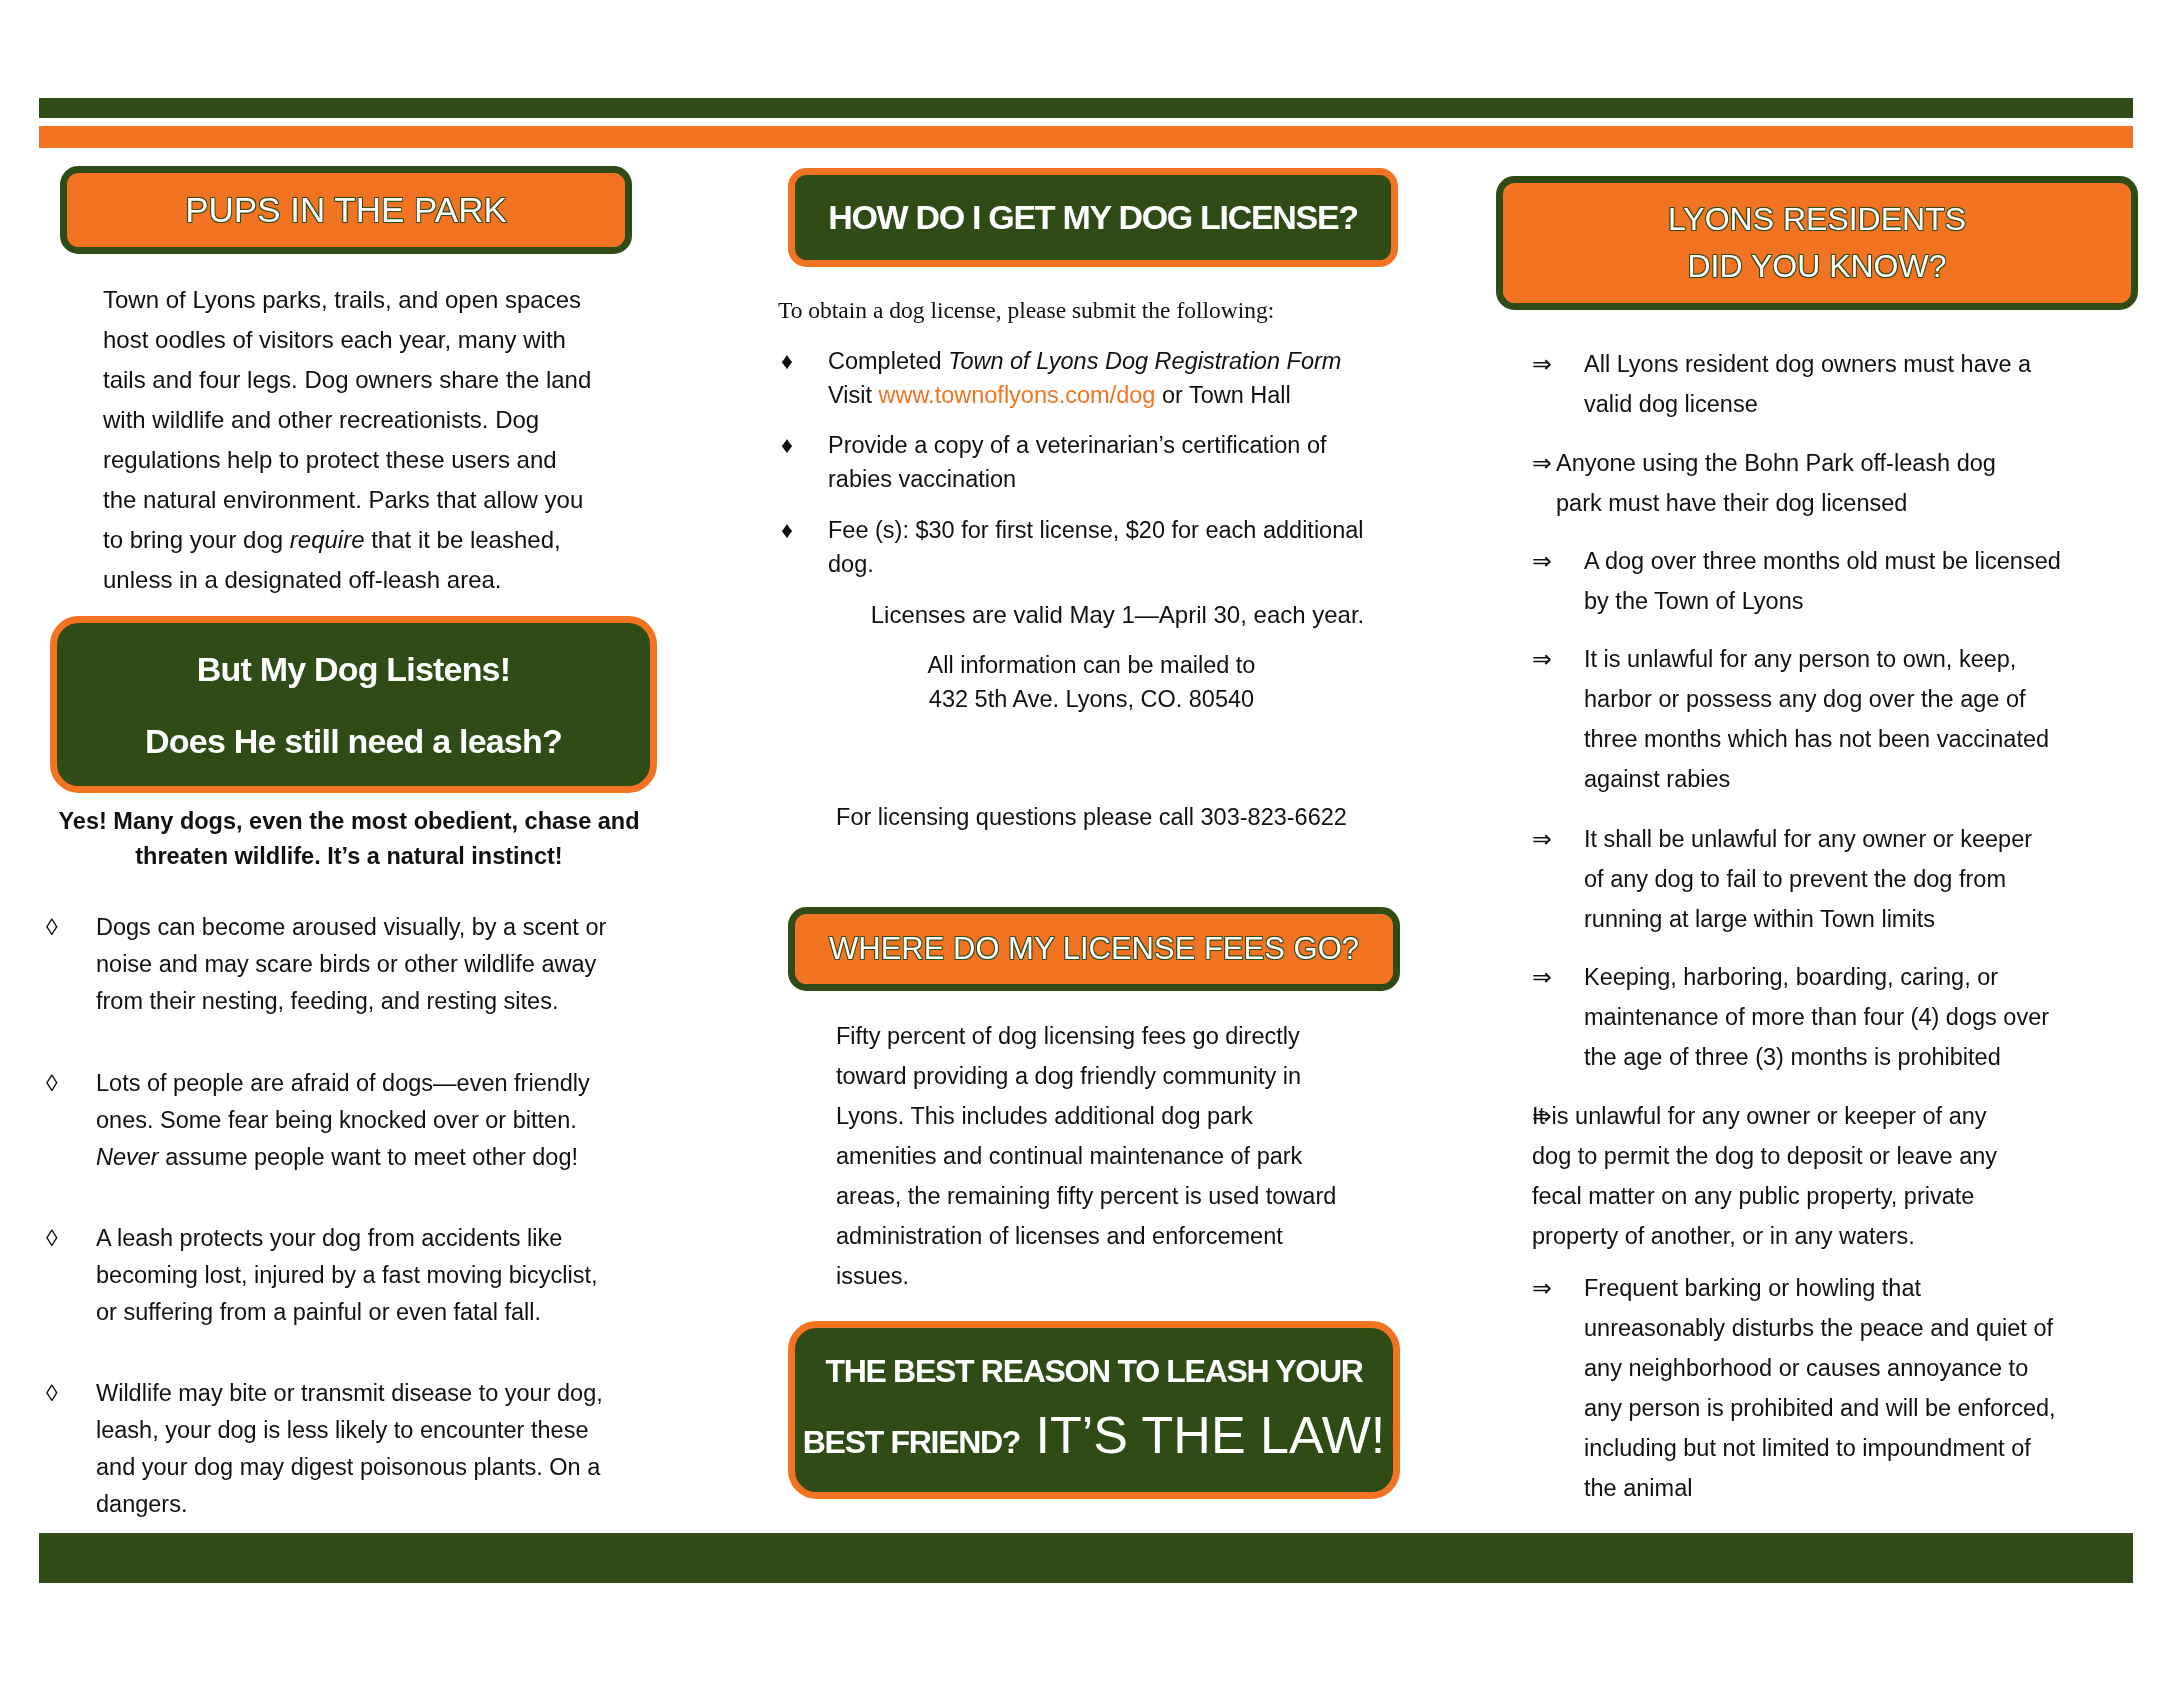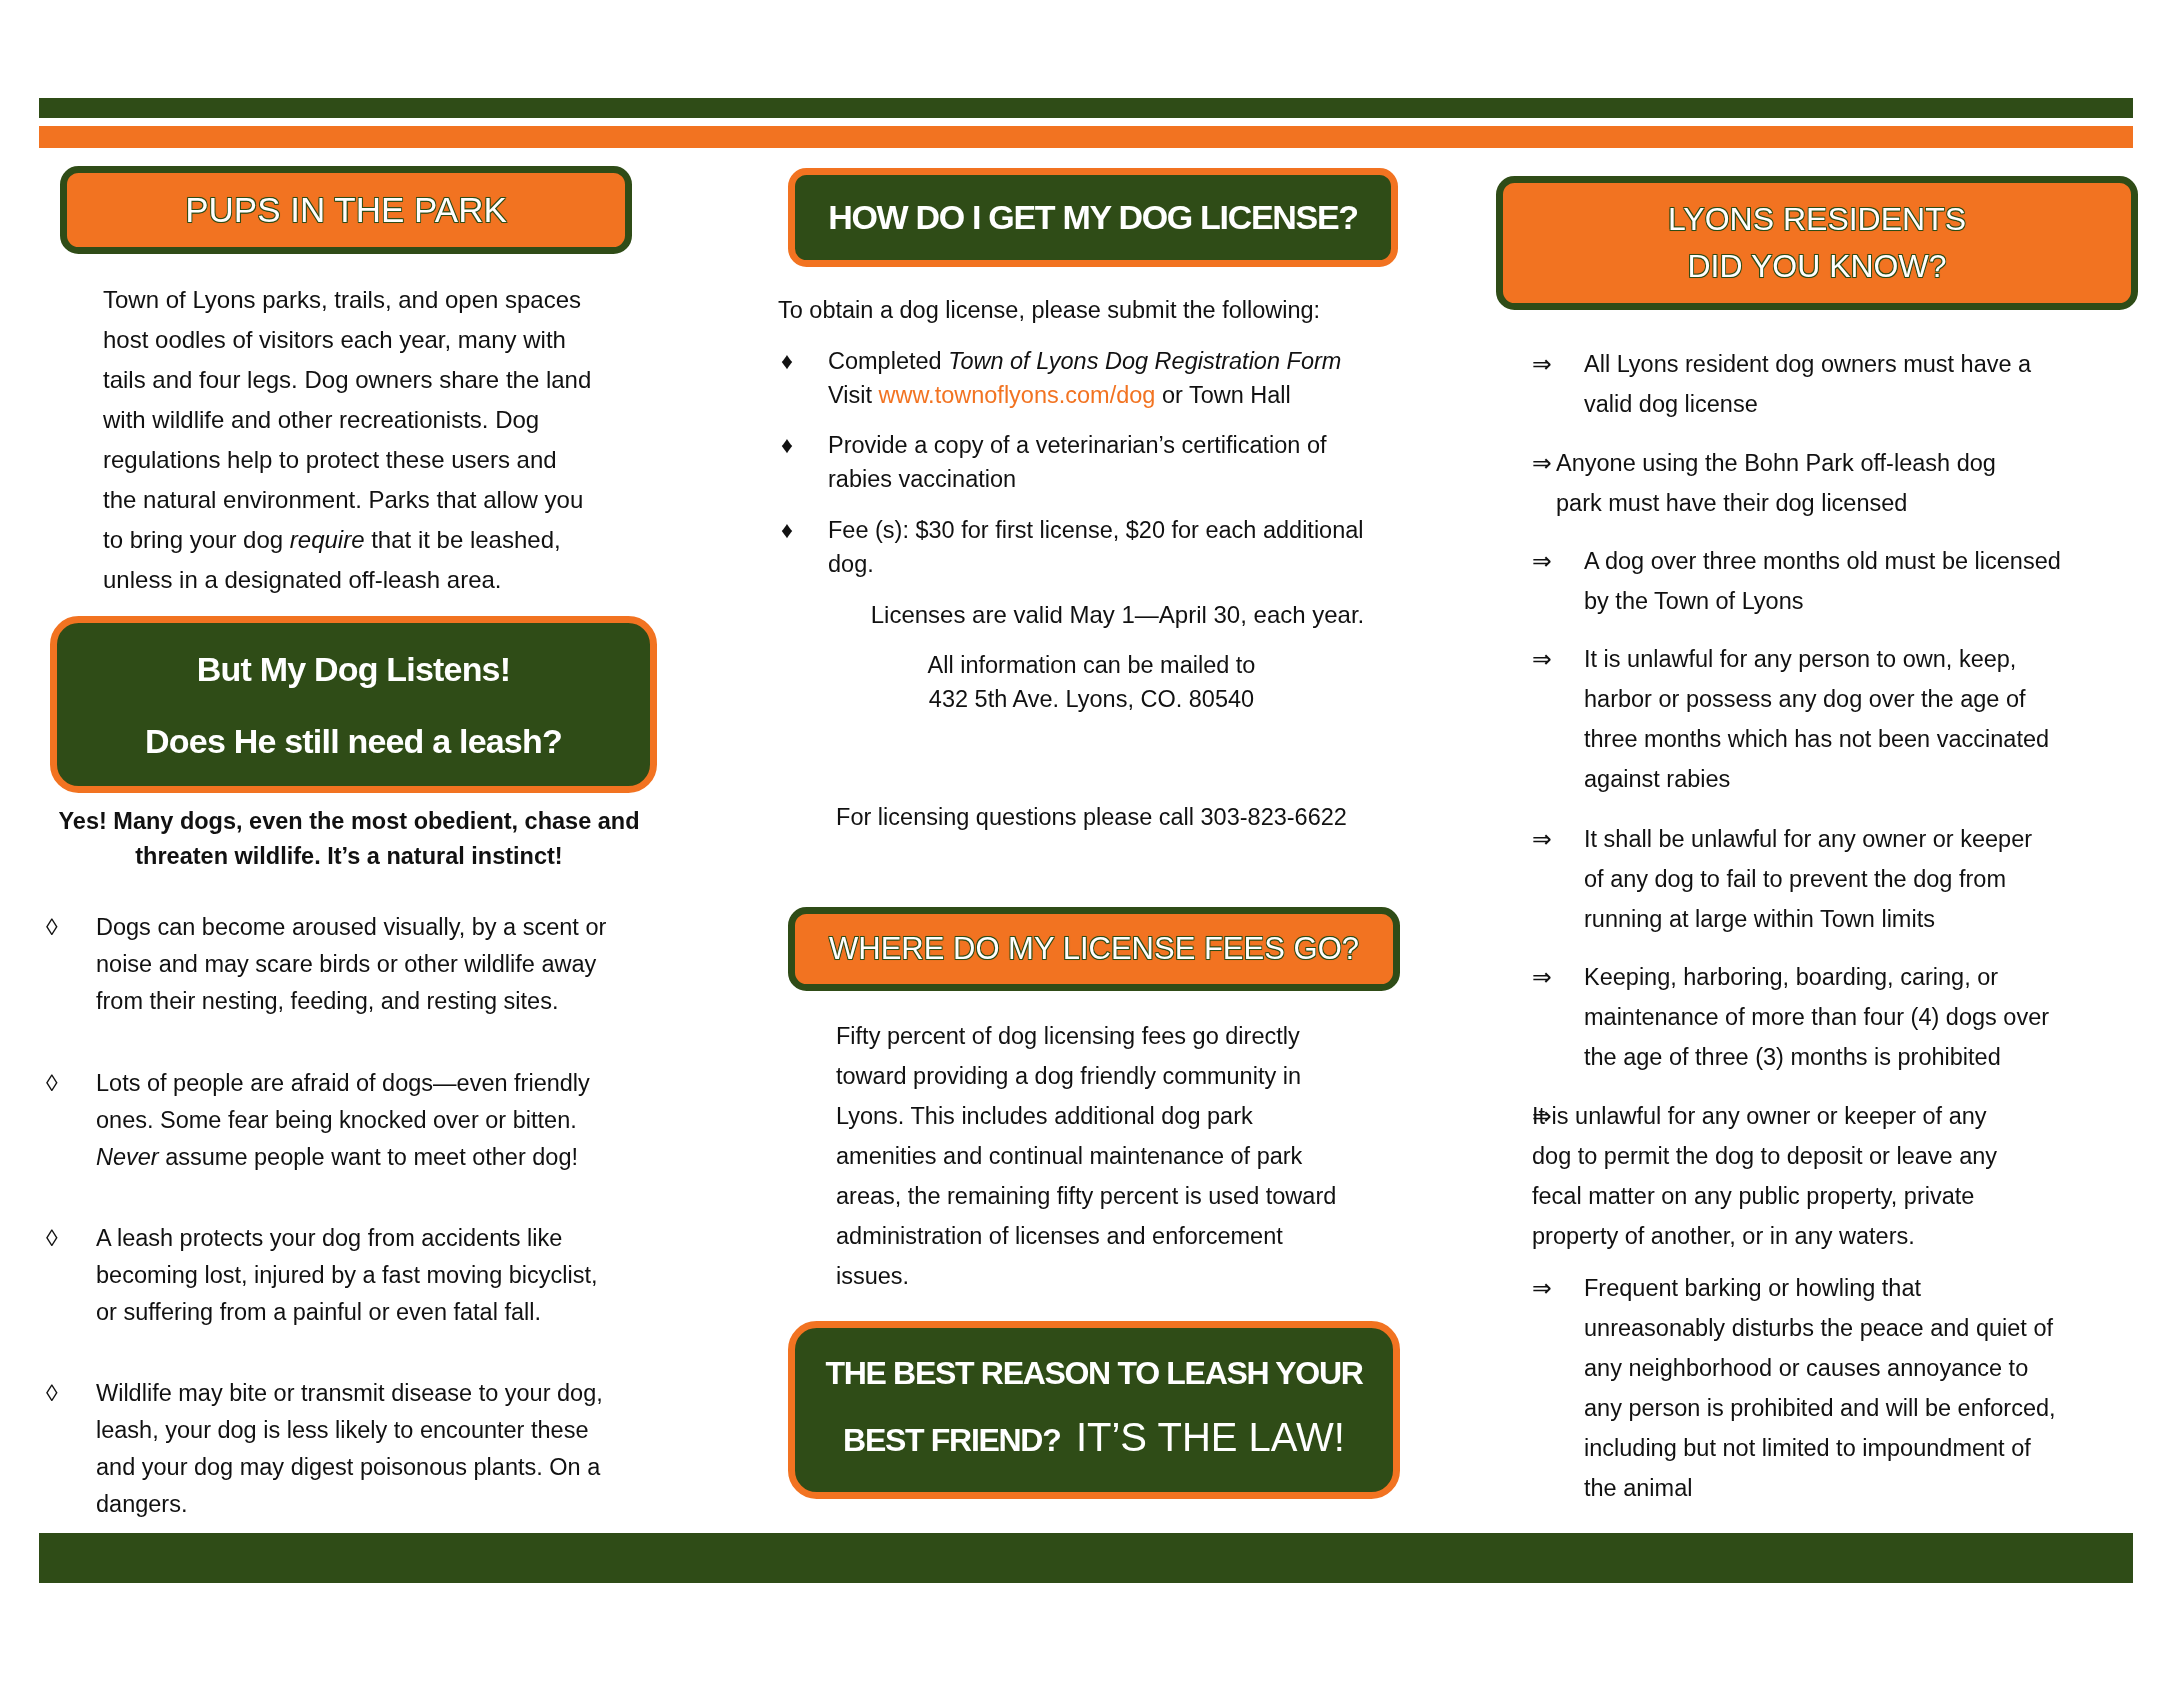--- a/index.html
+++ b/index.html
@@ -89,21 +89,21 @@
       <div>and your dog may digest  poisonous plants. On a</div>
       <div>dangers.</div>
     </div>
   </div>
 </div>
 
 <div class="box green-fill" style="left:788px;top:168px;width:610px;height:99px;">
   <div class="solidwhite" style="font-size:34px;letter-spacing:-1.3px;">HOW DO I GET MY DOG LICENSE?</div>
 </div>
 
-<div class="para" style="left:778px;top:290px;width:621px;font-size:23.5px;">To obtain a dog license, please submit the following:</div>
+<div class="para" style="left:778px;top:290px;width:621px;font-size:23.5px;font-family:Liberation Serif, serif;">To obtain a dog license, please submit the following:</div>
 
 <div>
   <div class="para" style="left:781px;top:344px;width:621px;font-size:23.5px;line-height:34px;">
     <span class="bullet-glyph" style="left:0;top:0;">♦</span>
     <div style="margin-left:47px;">
       <div><span>Completed </span><i>Town of Lyons Dog Registration Form</i></div>
       <div><span>Visit </span><a class="link">www.townoflyons.com/dog</a><span> or Town Hall</span></div>
     </div>
   </div>
   <div class="para" style="left:781px;top:428px;width:621px;font-size:23.5px;line-height:34px;">
@@ -142,21 +142,21 @@
   <div>amenities and continual maintenance of park</div>
   <div>areas, the remaining fifty percent is used toward</div>
   <div>administration of licenses and enforcement</div>
   <div>issues.</div>
 </div>
 
 <div class="box green-fill" style="left:788px;top:1321px;width:612px;height:178px;border-radius:28.6px;">
   <div class="solidwhite" style="font-size:32px;line-height:64px;letter-spacing:-1.3px;">THE BEST REASON TO LEASH YOUR</div>
   <div style="line-height:64px;">
     <span class="solidwhite" style="font-size:32px;letter-spacing:-1.3px;">BEST FRIEND?</span>
-    <span class="solidwhite" style="font-size:40px;font-weight:normal;margin-left:11.8px;">IT’S THE LAW!</span>
+    <span class="solidwhite" style="font-size:52px;font-weight:normal;margin-left:11.8px;">IT’S THE LAW!</span>
   </div>
 </div>
 
 <div class="box orange-fill" style="left:1496px;top:176px;width:642px;height:134px;">
   <div class="outlined" style="font-size:32px;line-height:47px;">LYONS RESIDENTS</div>
   <div class="outlined" style="font-size:32px;line-height:47px;">DID YOU KNOW?</div>
 </div>
 
 <div>
   <div class="para" style="left:1532px;top:344px;width:605px;font-size:23.5px;">

